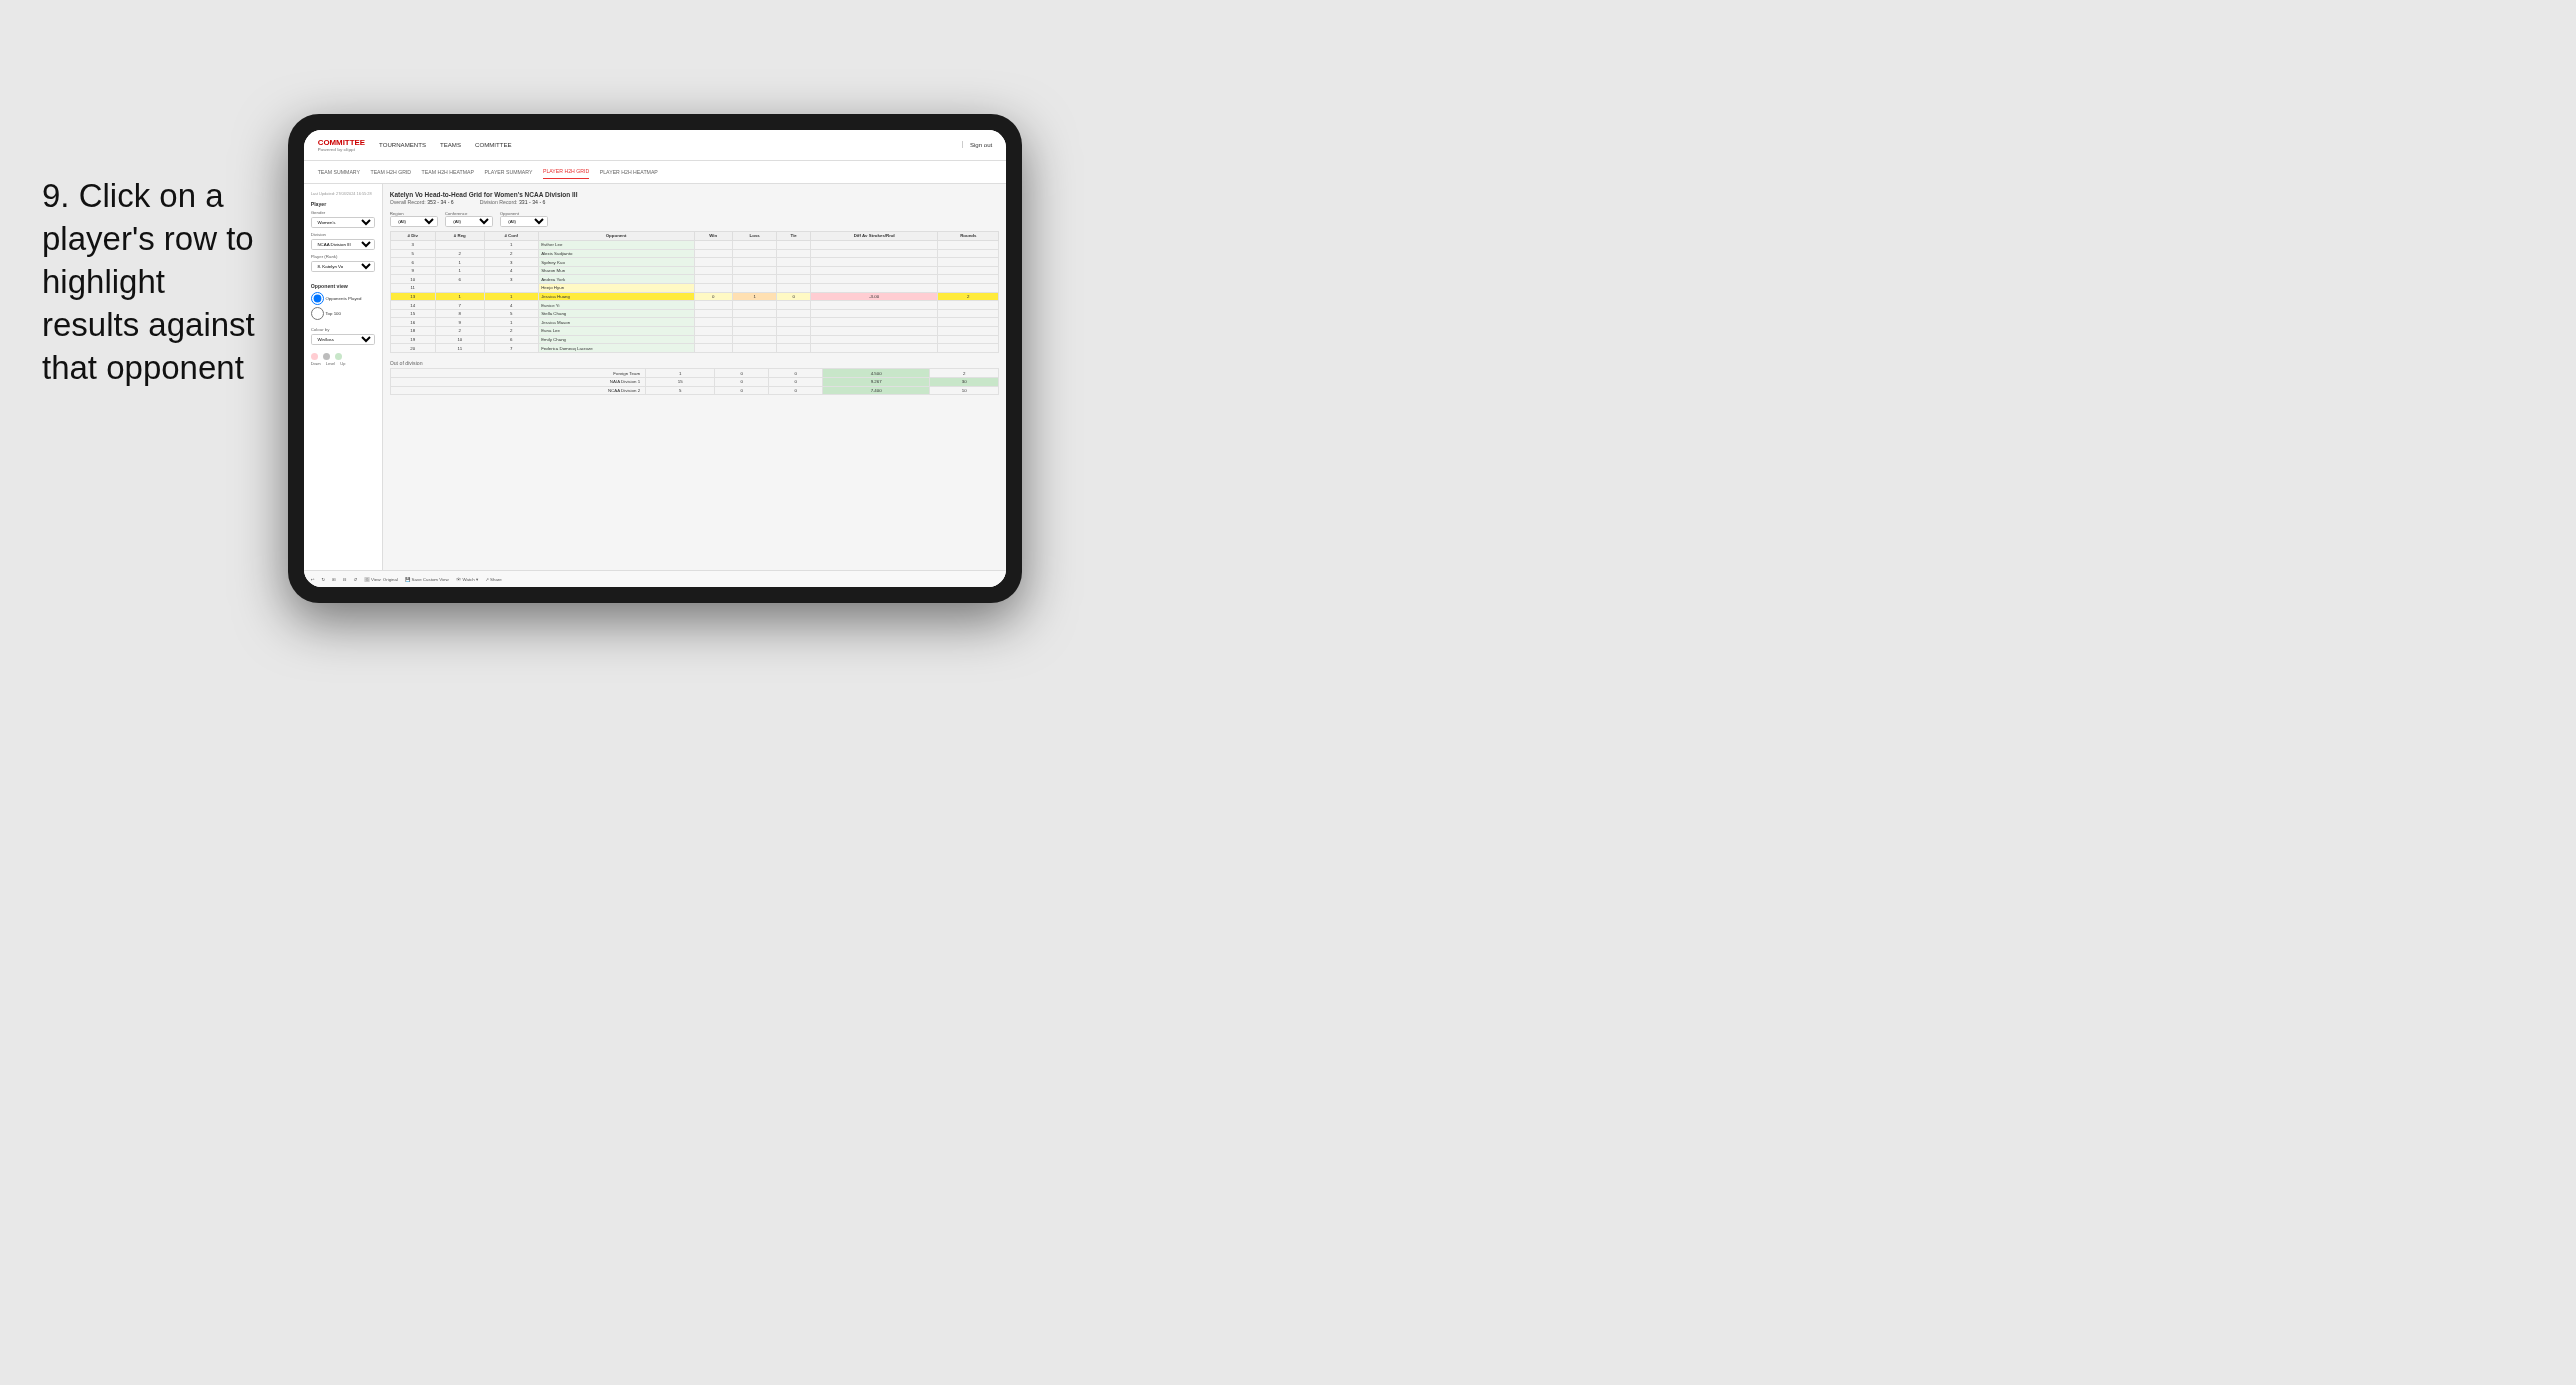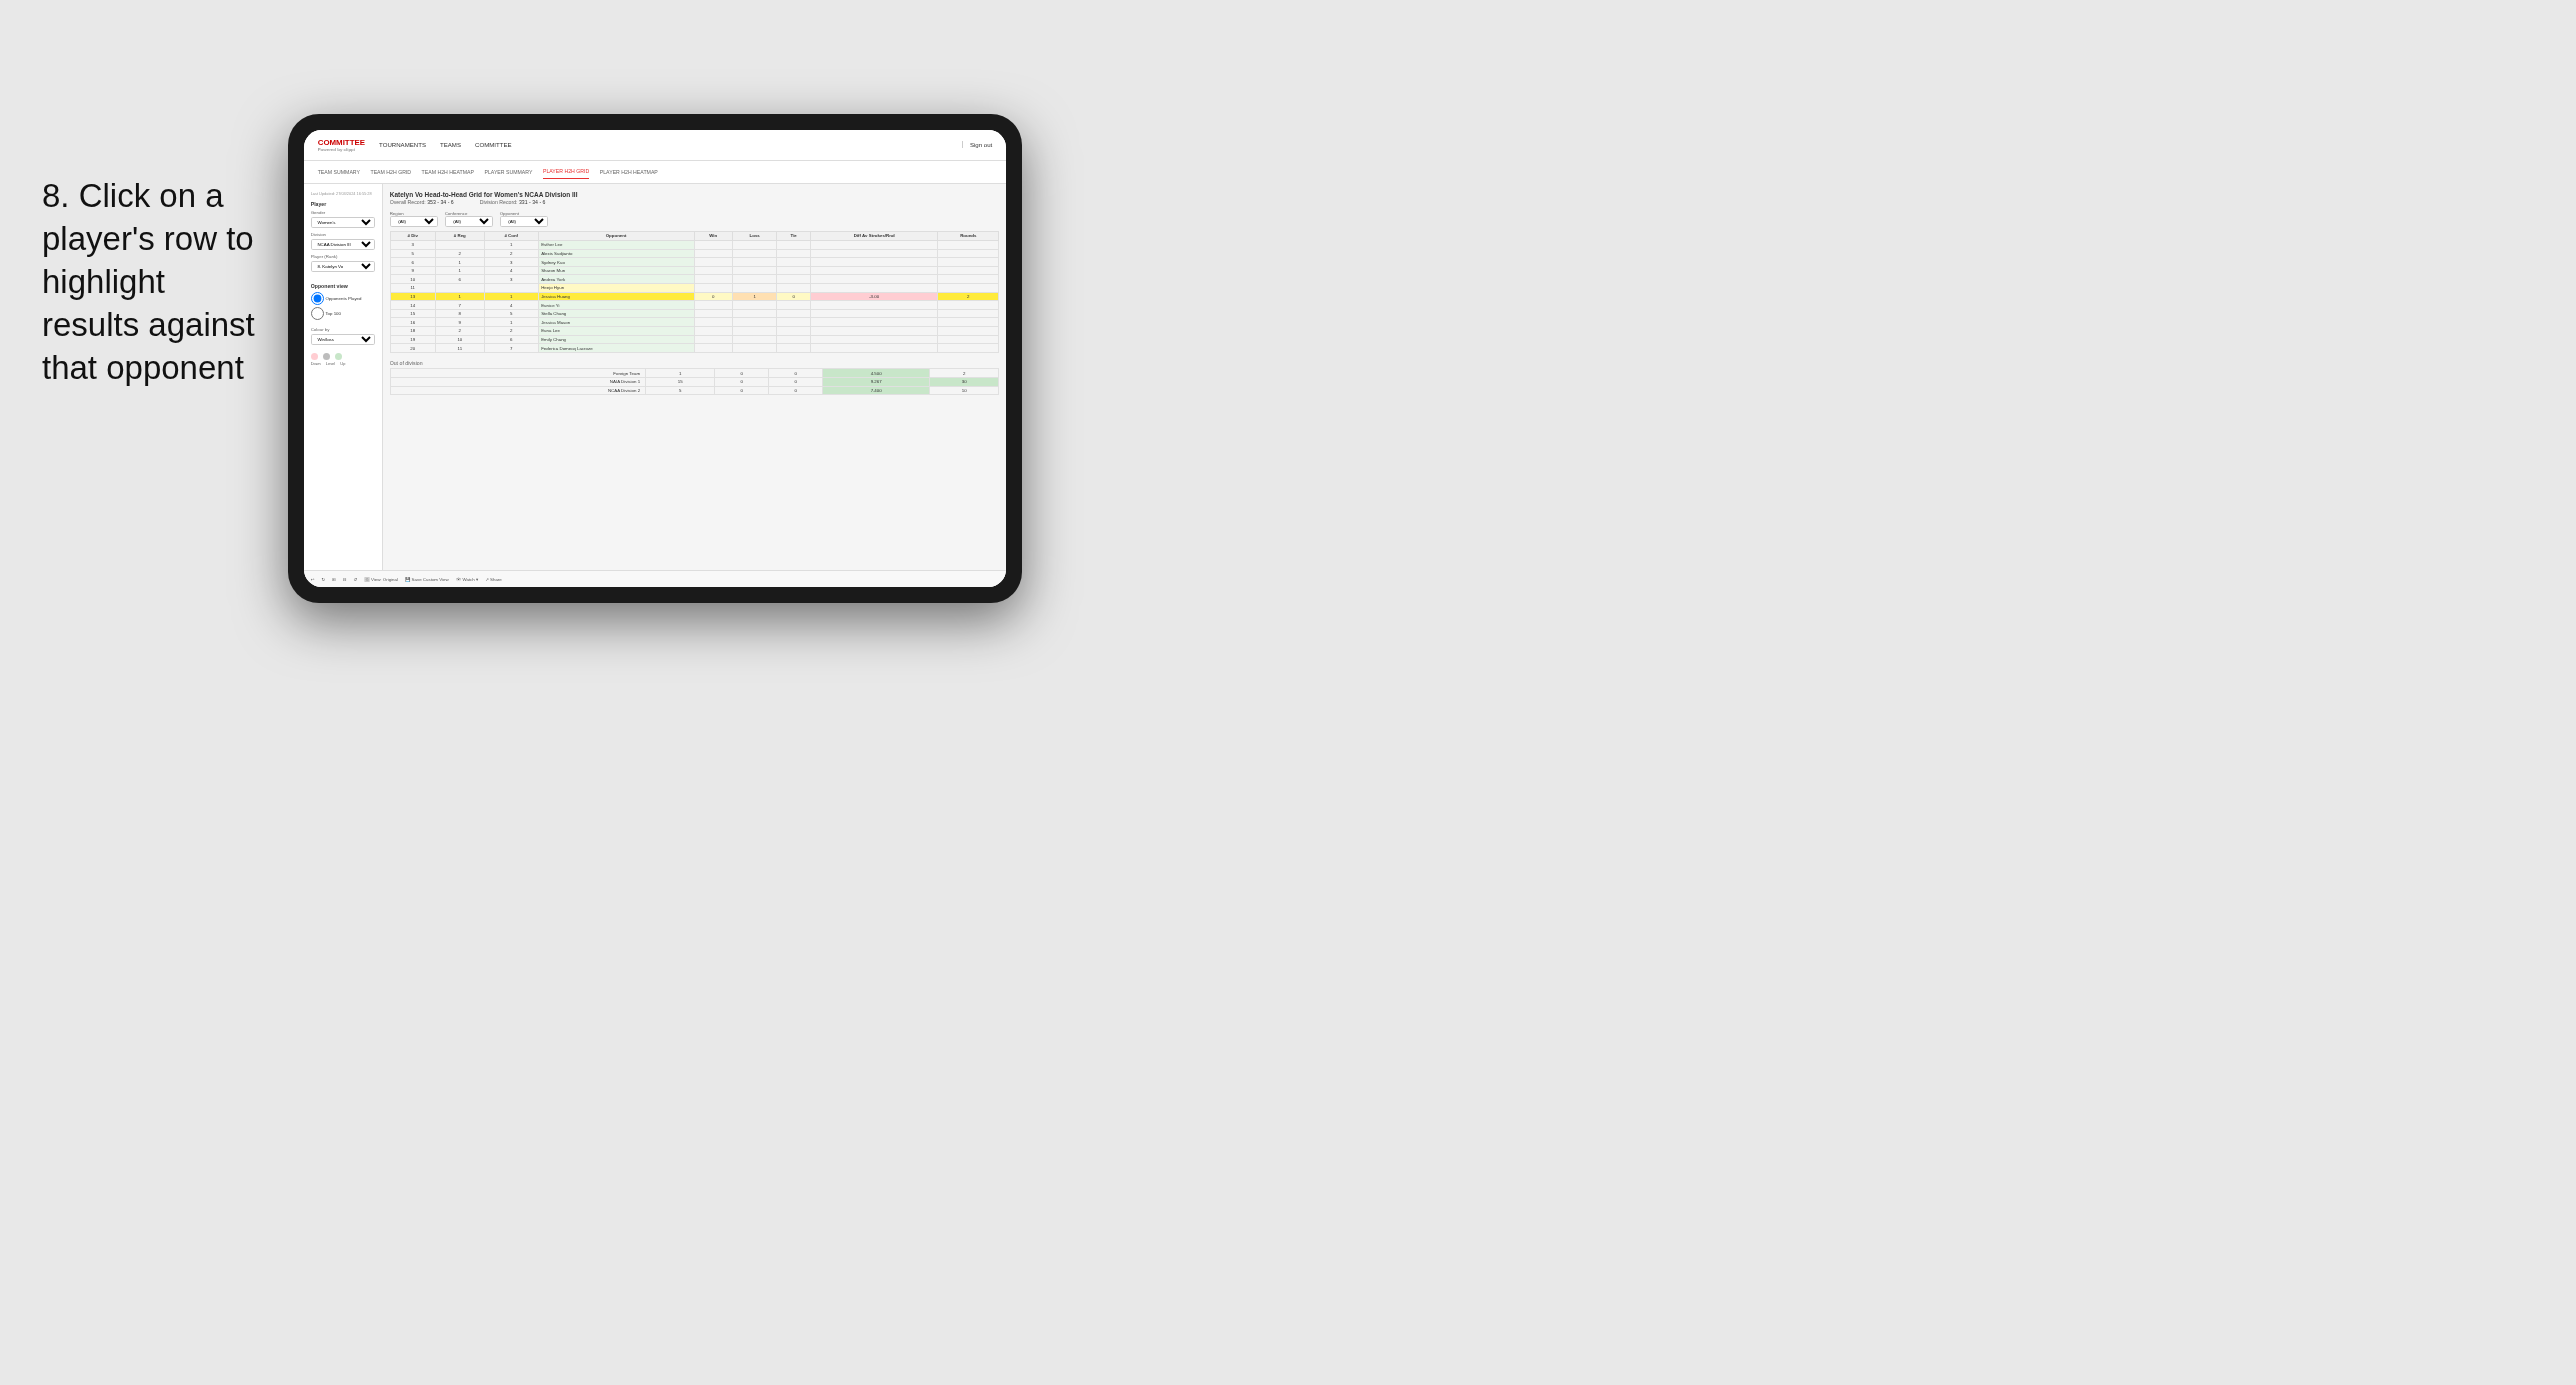--- a/index.html
+++ b/index.html
@@ -317,21 +317,21 @@
     .pink-arrow {
       position: absolute;
       left: 0;
       top: 0;
     }
   </style>
 </head>
 <body>
 
 <div class="instruction-text">
-  <span>8. Click on a player's row to highlight results against that opponent</span>
+  <span>9. Click on a player's row to highlight results against that opponent</span>
 </div>
 
 <svg class="pink-arrow" style="position:absolute; left:493px; top:327px; width:105px; height:24.5px;" viewBox="0 0 120 28">
   <defs>
     <marker id="arrowhead" markerWidth="6" markerHeight="6" refX="3" refY="3" orient="auto">
       <polygon points="0 0, 6 3, 0 6" fill="#e83060"></polygon>
     </marker>
   </defs>
   <line x1="0" y1="14" x2="100" y2="14" stroke="#e83060" stroke-width="3" marker-end="url(#arrowhead)"></line>
 </svg>

